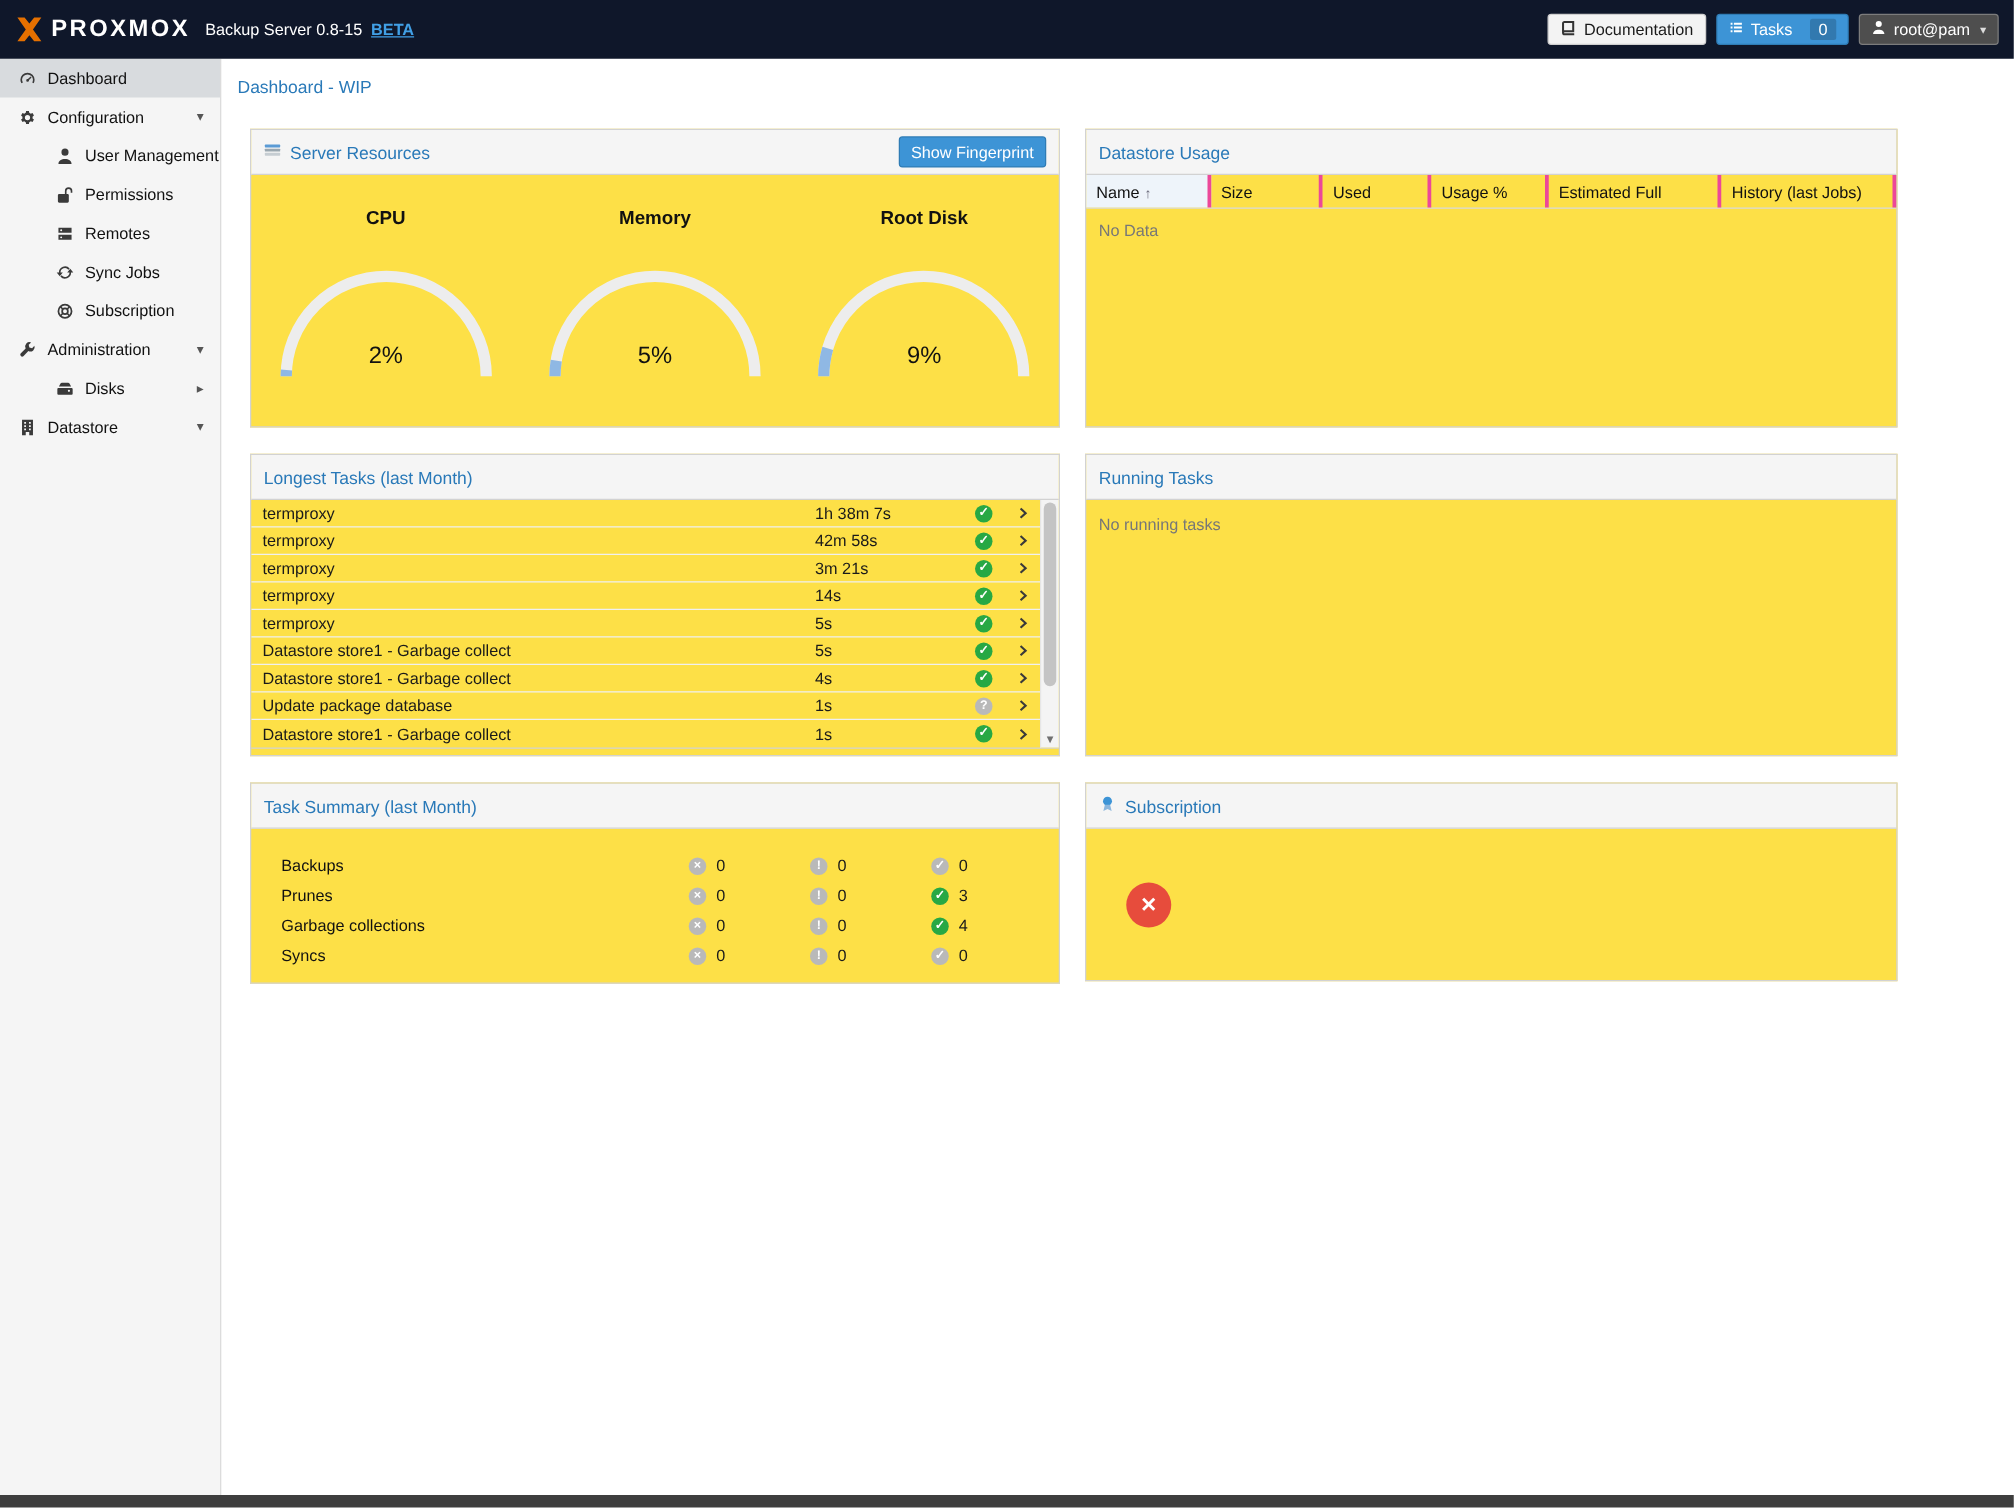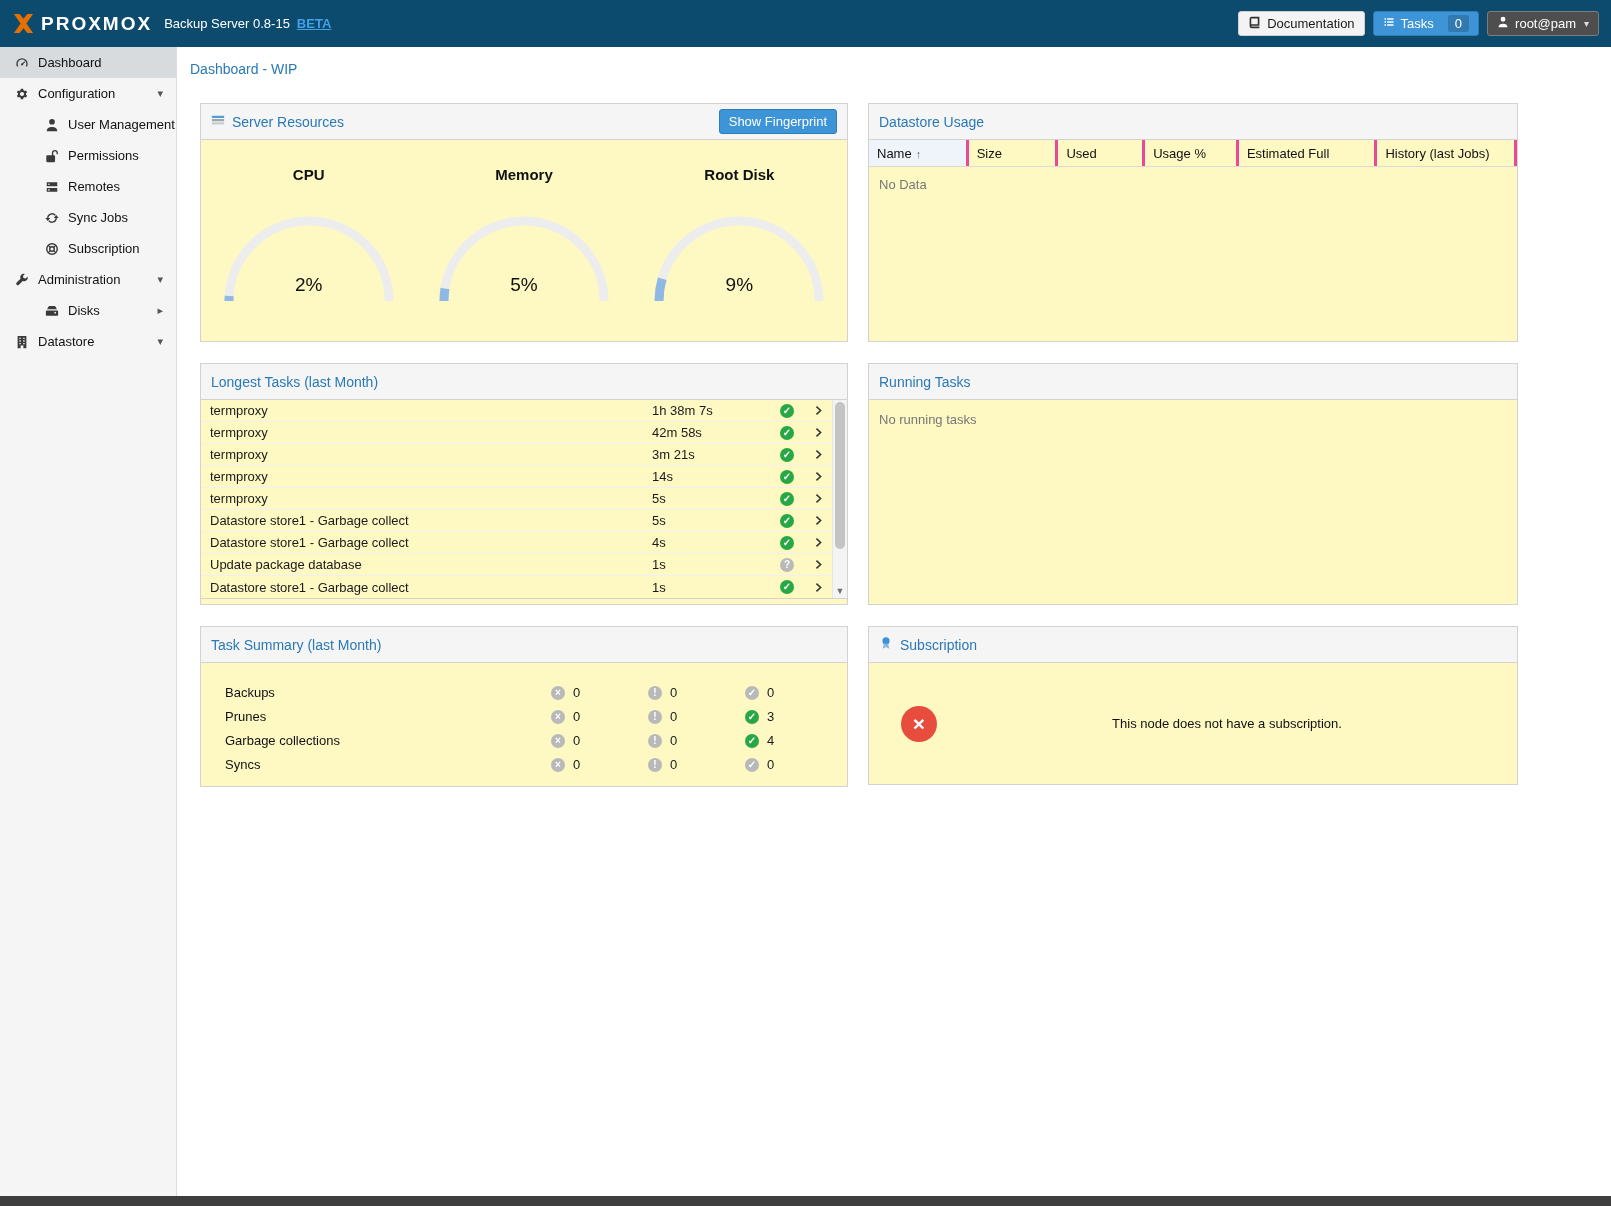--- a/index.html
+++ b/index.html
@@ -1,20 +1,20 @@
 <!DOCTYPE html>
 <html><head>
 <meta charset="utf-8">
 <style>
   *{box-sizing:border-box;margin:0;padding:0}
   html,body{width:1611px;height:1206px}
   body{font-family:"Liberation Sans",sans-serif;font-size:13px;color:#1a1a1a;background:#fff;position:relative;overflow:hidden}
 
   
-  .header{position:absolute;top:0;left:0;width:100%;height:47px;background:#0c4a6e;display:flex;align-items:center;padding:0 12px;z-index:5}
+  .header{position:absolute;top:0;left:0;width:100%;height:47px;background:#0f172a;display:flex;align-items:center;padding:0 12px;z-index:5}
   .logo{display:flex;align-items:center;gap:6px}
   .brand{color:#fff;font-weight:bold;font-size:19px;letter-spacing:2px}
   .product{color:#fff;margin-left:12px}
   .beta{color:#41a0e6;margin-left:7px;text-decoration:underline;font-weight:bold;cursor:pointer}
   .header-right{margin-left:auto;display:flex;gap:8px;align-items:center}
   .hbtn{height:25px;display:flex;align-items:center;gap:6px;padding:0 9px;border-radius:3px;font-size:13px;cursor:pointer;white-space:nowrap}
   .btn-doc{background:#f3f3f3;color:#1a1a1a;border:1px solid #cfcfcf}
   .btn-tasks{background:#3d94d6;color:#fff;border:1px solid #2f7cb5}
   .task-count{margin-left:8px;padding:1px 7px;background:rgba(0,0,0,.18);border-radius:2px}
   .btn-user{background:#4e4e4e;color:#fff;border:1px solid #7c7c7c}
@@ -28,21 +28,21 @@
   .sb-ic{width:17px;display:flex;justify-content:center;align-items:center;color:#3a3a3a;margin-right:8px;flex:none}
   .sb-caret{margin-left:auto;margin-right:13px;color:#555;font-size:11px}
 
   
   .main{position:absolute;top:47px;left:178px;right:0;bottom:10px;background:#fff;overflow:hidden}
   .page-title{padding:14px 0 0 12px;color:#2979b8;font-size:14px}
   .cols{display:flex;gap:20px;padding:26px 0 0 22px}
   .col{display:flex;flex-direction:column;gap:21px}
   .col.left{width:648px}
   .col.right{width:650px}
-  .panel{border:1px solid #d2d2d2;background:#fef9c3}
+  .panel{border:1px solid #d2d2d2;background:#fde047}
   .h239{height:239px}.h242{height:242px}.h161{height:161px}.h159{height:159px}
   .panel-hd{height:36px;background:#f5f5f5;border-bottom:1px solid #d2d2d2;display:flex;align-items:center;padding:0 10px;gap:7px}
   .panel-title{color:#2979b8;font-size:14px}
   .btn-fp{margin-left:auto;background:#3d94d6;border:1px solid #2f7cb5;color:#fff;border-radius:3px;padding:4px 9px;font-size:13px;cursor:pointer}
 
   
   .gauges{display:flex;padding-top:26px}
   .gauge{flex:1;text-align:center;position:relative}
   .gauge-label{font-size:15px;font-weight:bold;color:#111}
   .gauge svg{margin-top:24px}
@@ -461,21 +461,20 @@
       <div class="panel h159">
         <div class="panel-hd">
           <span><svg width="14" height="14" viewBox="0 0 16 16">
                 <circle cx="8" cy="5.6" r="4.1" fill="#3d94d6"></circle>
                 <path d="M5.6 8.8 4.2 14.6l3.8-1.9 3.8 1.9-1.4-5.8z" fill="#8db7dd"></path>
               </svg></span>
           <span class="panel-title">Subscription</span>
         </div>
         <div class="sub-body">
           <span class="sub-icon" style="background: rgb(231, 76, 60);">×</span>
-          <span class="sub-msg">This node does not have a subscription.</span>
         </div>
       </div>
 
     </div>
   </div>
 </div>
 
 <div class="footer"></div>
 
 </body></html>

